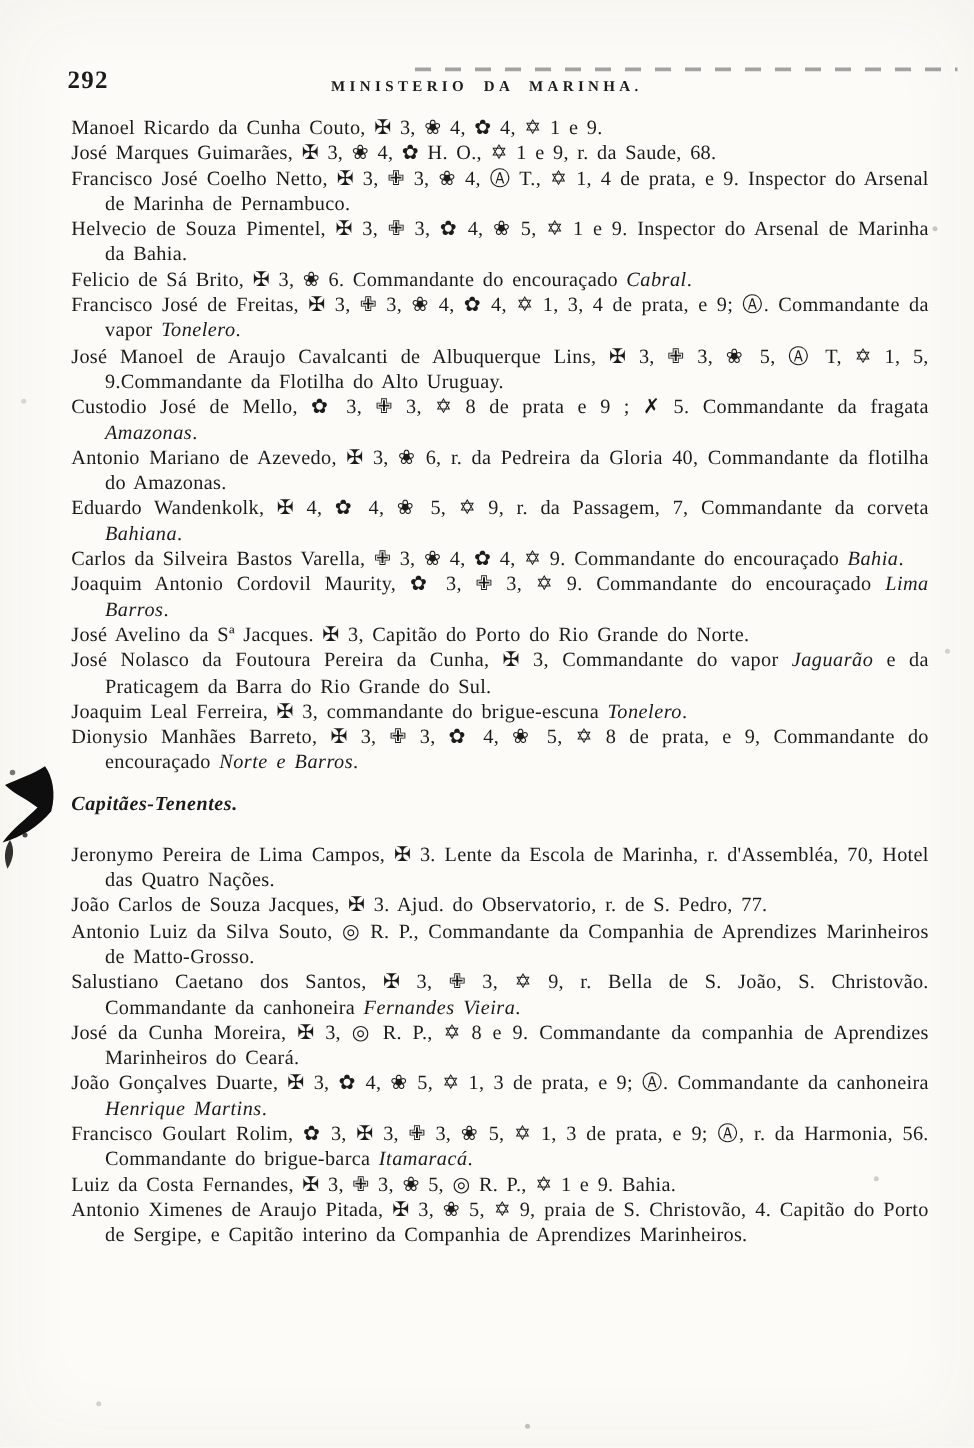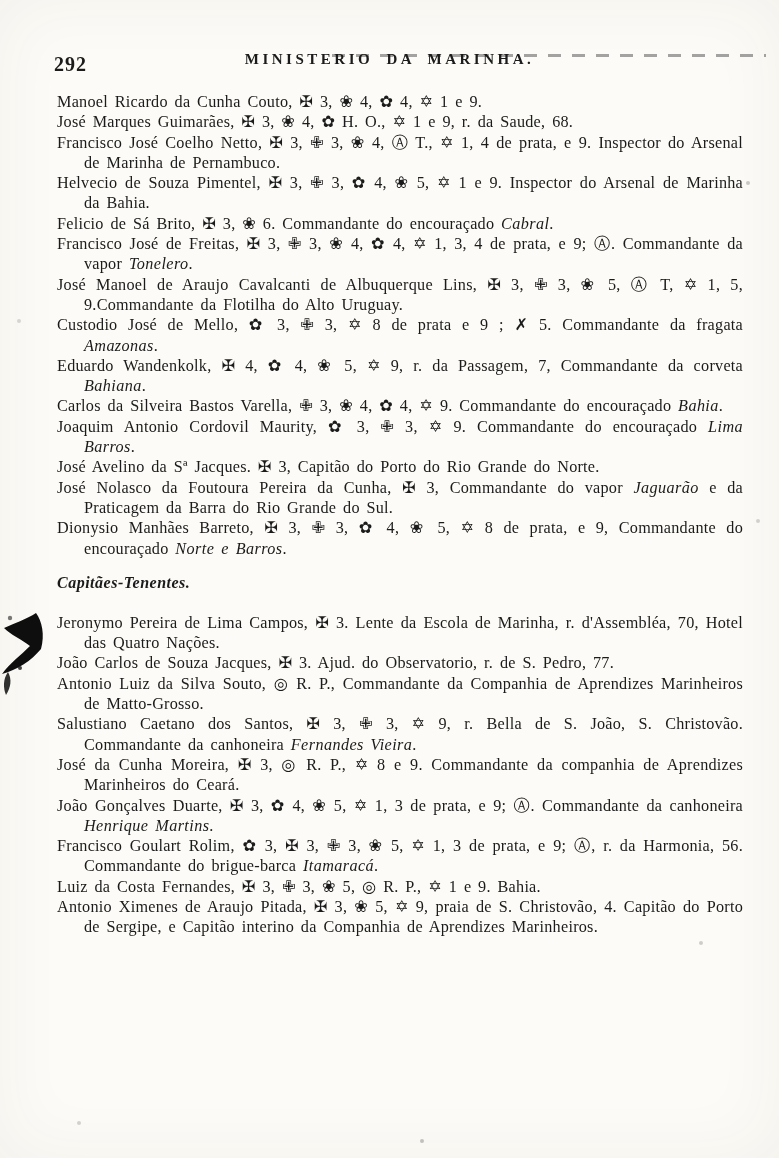--- a/index.html
+++ b/index.html
@@ -26,22 +26,22 @@
       700px 942px 0 1px rgba(0,0,0,.18),
       78px 1122px 0 1px rgba(0,0,0,.16),
       421px 1140px 0 1px rgba(0,0,0,.22);
   }
   .header{position:absolute;top:50px;left:0;width:100%;}
   .pagenum{
     position:absolute;left:54px;top:3px;
     font-weight:bold;font-size:20px;letter-spacing:1px;
   }
   .title{
-    margin:1px;text-align:center;
-    font-weight:bold;font-size:15px;letter-spacing:3.5px;
+    margin:12px;text-align:center;
+    font-weight:bold;font-size:12px;letter-spacing:3.5px;
     word-spacing:6px;
   }
   .bodytext{position:absolute;top:92px;left:57px;width:686px;}
   p.entry{
     margin:0;padding-left:27px;text-indent:-27px;
     text-align:justify;
     font-size:16.2px;line-height:20.3px;
     word-spacing:2.5px;letter-spacing:.25px;
   }
   p.entry .it{font-style:italic;letter-spacing:.4px;}
@@ -66,25 +66,27 @@
 <main class="bodytext">
   <div id="entries-1">
       <p class="entry"><span>Manoel Ricardo da Cunha Couto, ✠ 3, ❀ 4, ✿ 4, ✡ 1 e 9.</span></p>
       <p class="entry"><span>José Marques Guimarães, ✠ 3, ❀ 4, ✿ H. O., ✡ 1 e 9, r. da Saude, 68.</span></p>
       <p class="entry"><span>Francisco José Coelho Netto, ✠ 3, ✙ 3, ❀ 4, Ⓐ T., ✡ 1, 4 de prata, e 9. Inspector do Arsenal de Marinha de Pernambuco.</span></p>
       <p class="entry"><span>Helvecio de Souza Pimentel, ✠ 3, ✙ 3, ✿ 4, ❀ 5, ✡ 1 e 9. Inspector do Arsenal de Marinha da Bahia.</span></p>
       <p class="entry"><span>Felicio de Sá Brito, ✠ 3, ❀ 6. Commandante do encouraçado </span><span class="it">Cabral</span><span>.</span></p>
       <p class="entry"><span>Francisco José de Freitas, ✠ 3, ✙ 3, ❀ 4, ✿ 4, ✡ 1, 3, 4 de prata, e 9; Ⓐ. Commandante da vapor </span><span class="it">Tonelero</span><span>.</span></p>
       <p class="entry"><span>José Manoel de Araujo Cavalcanti de Albuquerque Lins, ✠ 3, ✙ 3, ❀ 5, Ⓐ T, ✡ 1, 5, 9.Commandante da Flotilha do Alto Uruguay.</span></p>
       <p class="entry"><span>Custodio José de Mello, ✿ 3, ✙ 3, ✡ 8 de prata e 9 ; ✗ 5. Commandante da fragata </span><span class="it">Amazonas</span><span>.</span></p>
+      <p class="entry"><span>Antonio Mariano de Azevedo, ✠ 3, ❀ 6, r. da Pedreira da Gloria 40, Commandante da flotilha do Amazonas.</span></p>
       <p class="entry"><span>Eduardo Wandenkolk, ✠ 4, ✿ 4, ❀ 5, ✡ 9, r. da Passagem, 7, Commandante da corveta </span><span class="it">Bahiana</span><span>.</span></p>
       <p class="entry"><span>Carlos da Silveira Bastos Varella, ✙ 3, ❀ 4, ✿ 4, ✡ 9. Commandante do encouraçado </span><span class="it">Bahia</span><span>.</span></p>
       <p class="entry"><span>Joaquim Antonio Cordovil Maurity, ✿ 3, ✙ 3, ✡ 9. Commandante do encouraçado </span><span class="it">Lima Barros</span><span>.</span></p>
       <p class="entry"><span>José Avelino da Sª Jacques. ✠ 3, Capitão do Porto do Rio Grande do Norte.</span></p>
       <p class="entry"><span>José Nolasco da Foutoura Pereira da Cunha, ✠ 3, Commandante do vapor </span><span class="it">Jaguarão</span><span> e da Praticagem da Barra do Rio Grande do Sul.</span></p>
+      <p class="entry"><span>Joaquim Leal Ferreira, ✠ 3, commandante do brigue-escuna </span><span class="it">Tonelero</span><span>.</span></p>
       <p class="entry"><span>Dionysio Manhães Barreto, ✠ 3, ✙ 3, ✿ 4, ❀ 5, ✡ 8 de prata, e 9, Commandante do encouraçado </span><span class="it">Norte e Barros</span><span>.</span></p>
     </div>
   <h2 class="section">Capitães-Tenentes.</h2>
   <div id="entries-2">
       <p class="entry"><span>Jeronymo Pereira de Lima Campos, ✠ 3. Lente da Escola de Marinha, r. d'Assembléa, 70, Hotel das Quatro Nações.</span></p>
       <p class="entry"><span>João Carlos de Souza Jacques, ✠ 3. Ajud. do Observatorio, r. de S. Pedro, 77.</span></p>
       <p class="entry"><span>Antonio Luiz da Silva Souto, ◎ R. P., Commandante da Companhia de Aprendizes Marinheiros de Matto-Grosso.</span></p>
       <p class="entry"><span>Salustiano Caetano dos Santos, ✠ 3, ✙ 3, ✡ 9, r. Bella de S. João, S. Christovão. Commandante da canhoneira </span><span class="it">Fernandes Vieira</span><span>.</span></p>
       <p class="entry"><span>José da Cunha Moreira, ✠ 3, ◎ R. P., ✡ 8 e 9. Commandante da companhia de Aprendizes Marinheiros do Ceará.</span></p>
       <p class="entry"><span>João Gonçalves Duarte, ✠ 3, ✿ 4, ❀ 5, ✡ 1, 3 de prata, e 9; Ⓐ. Commandante da canhoneira </span><span class="it">Henrique Martins</span><span>.</span></p>

